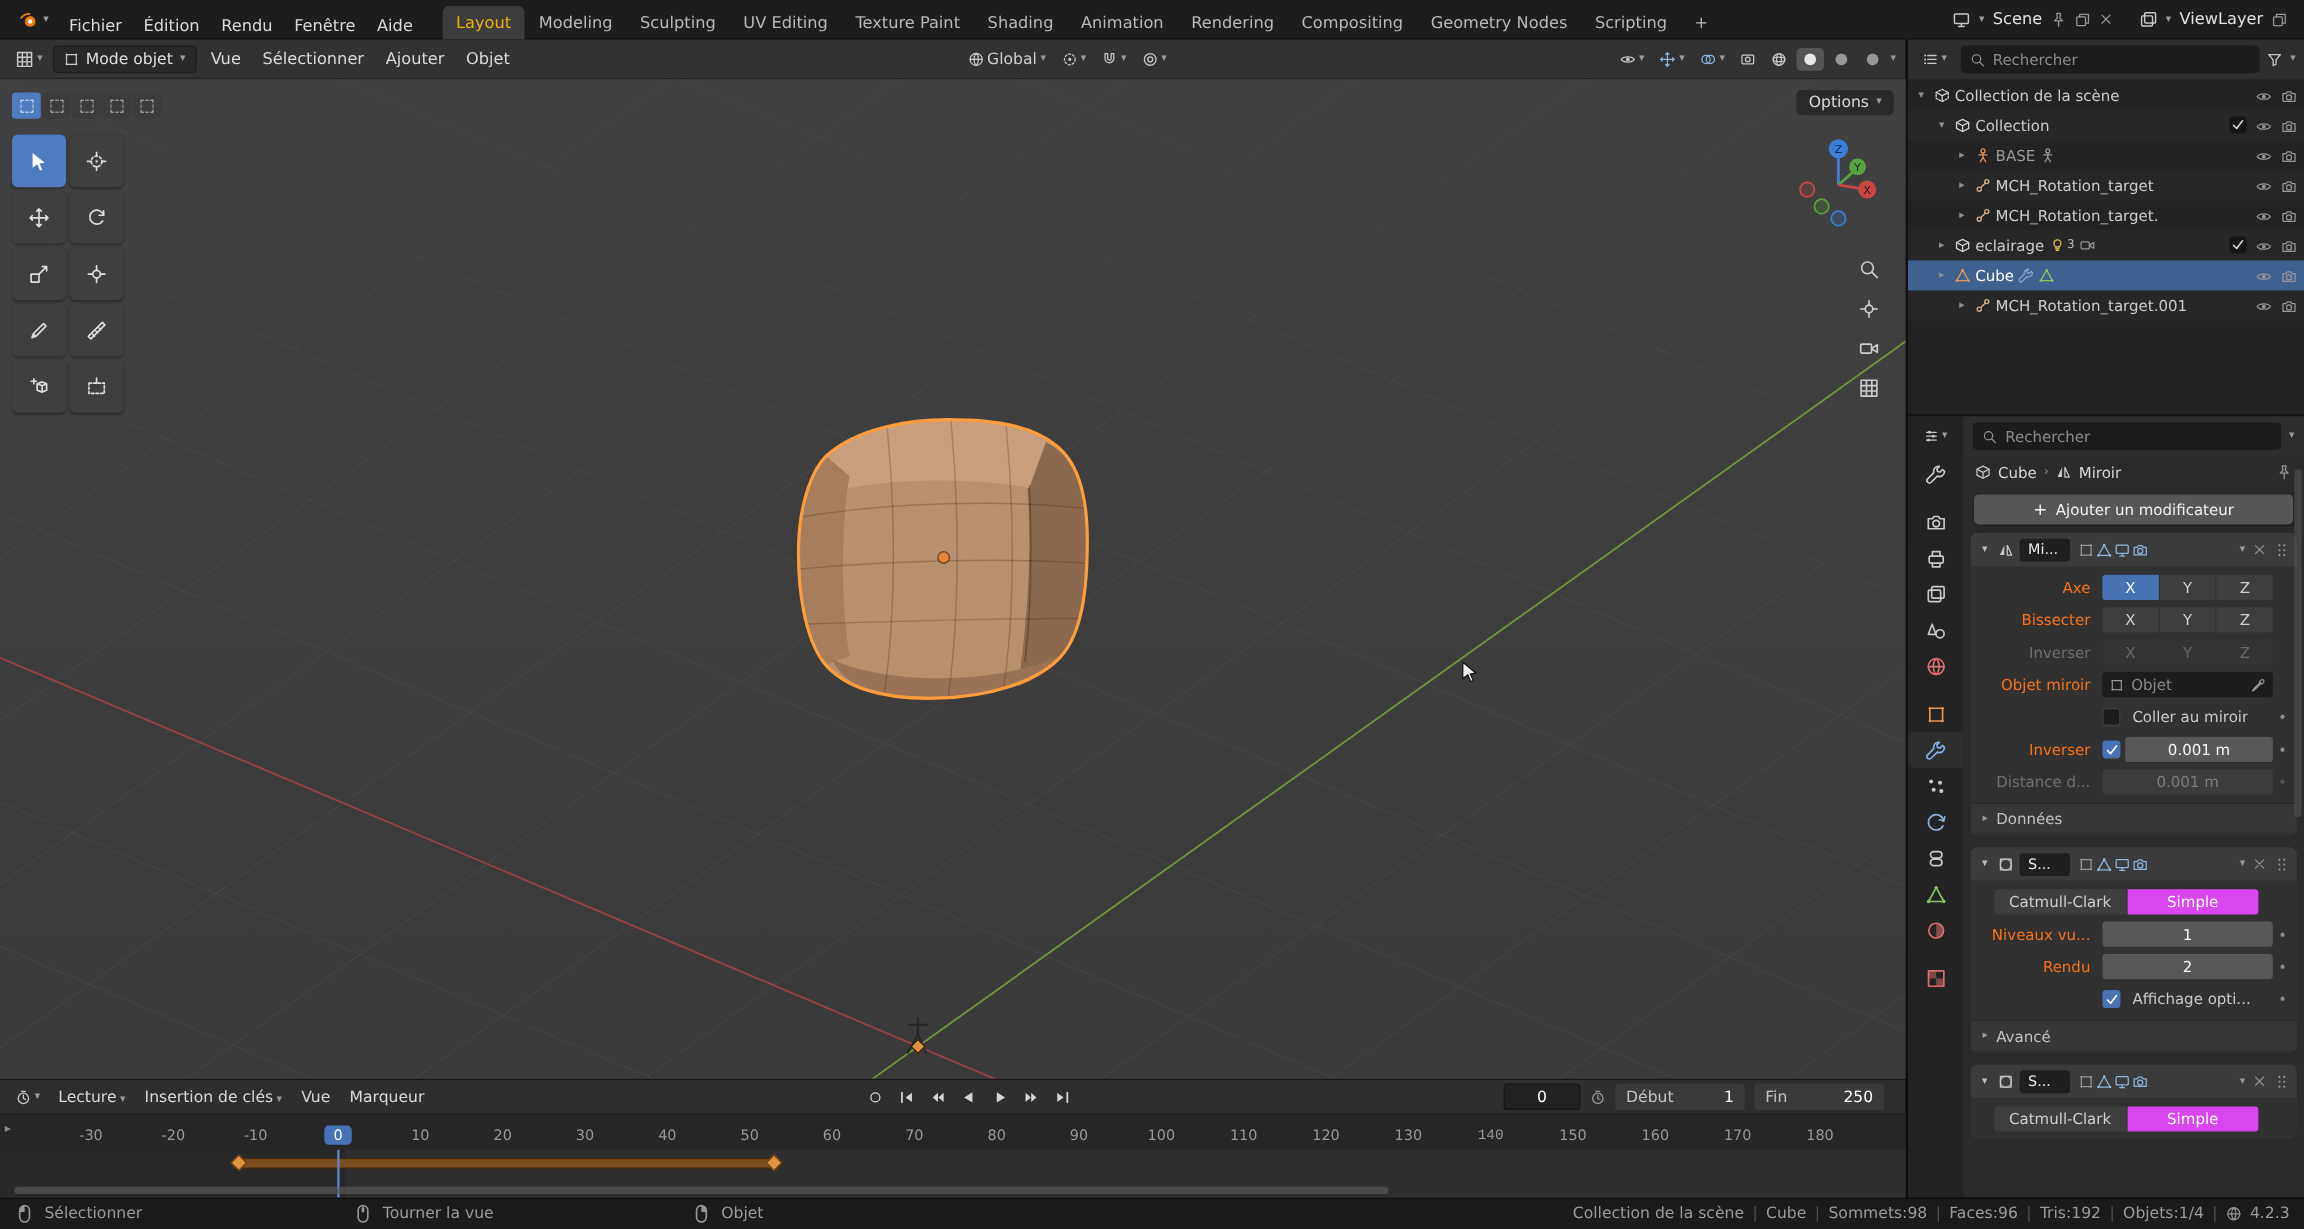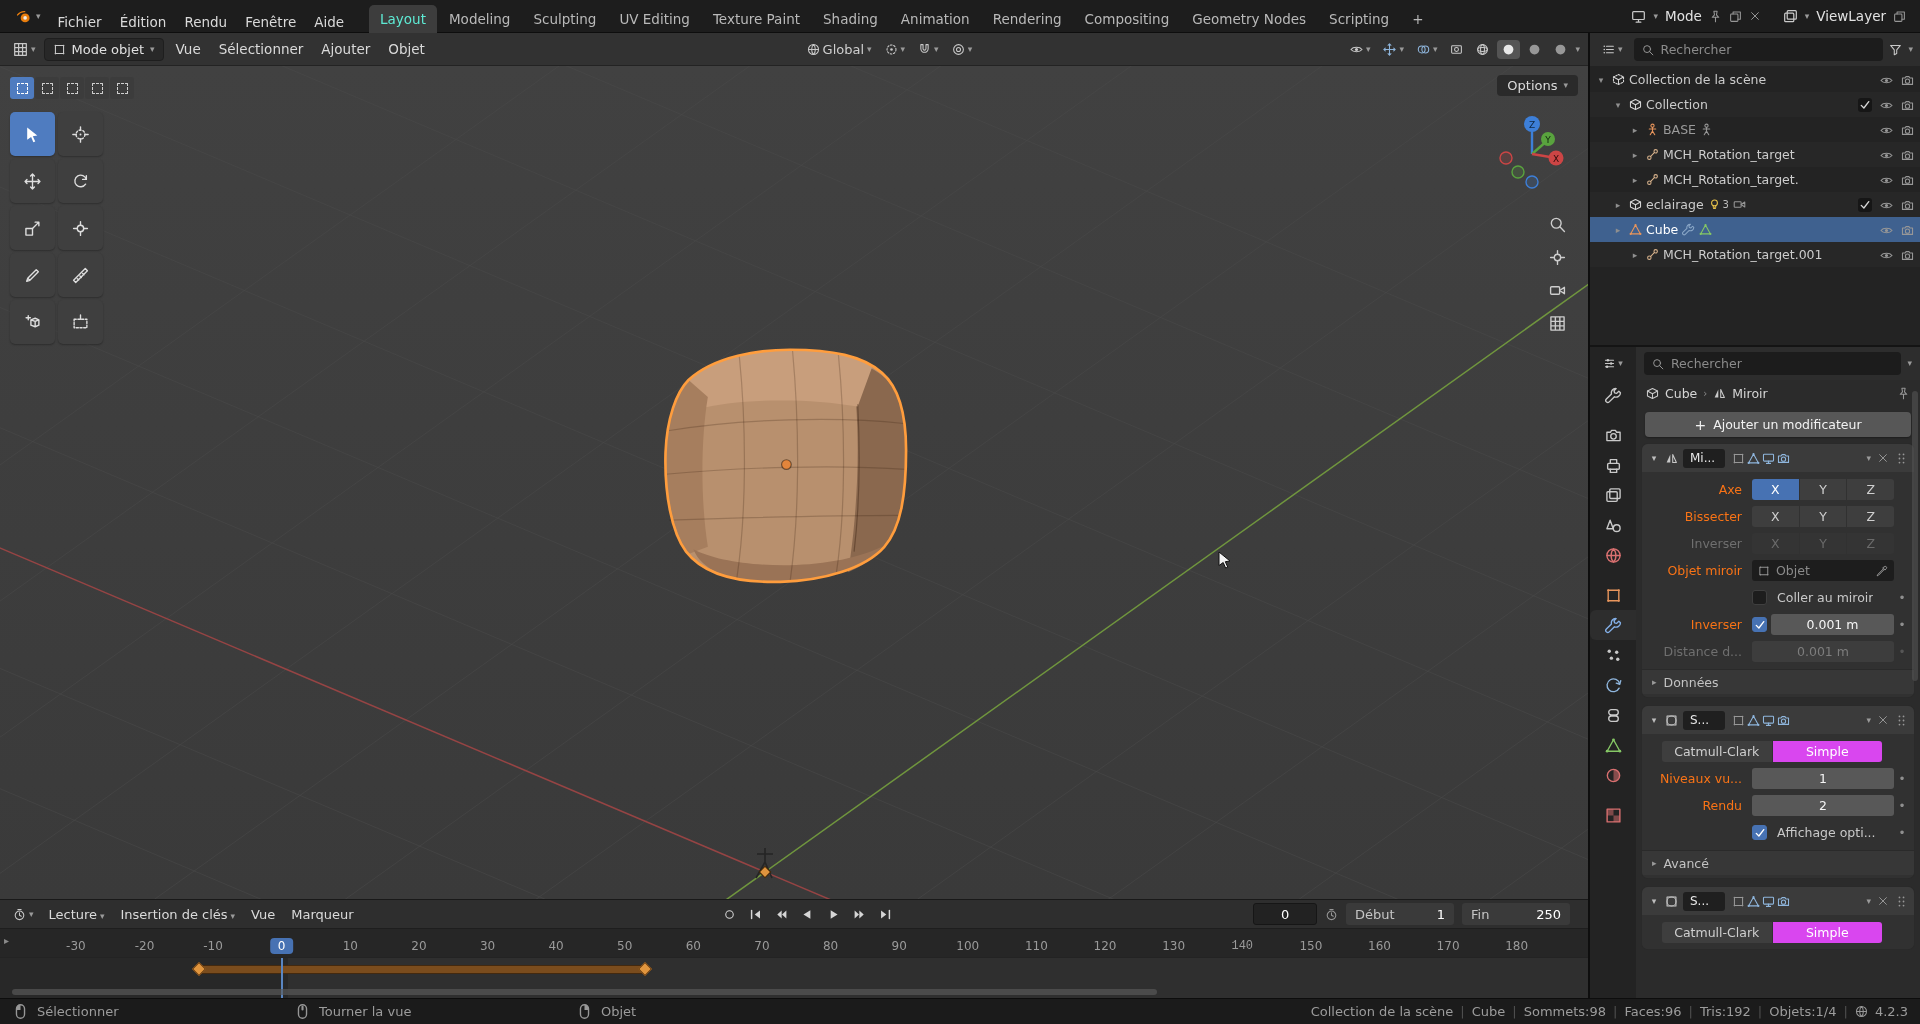--- a/index.html
+++ b/index.html
@@ -15,21 +15,21 @@
   .c-green{color:#85c765}.c-blue{color:#84b0e8}.c-lightblue{color:#8fb6dd}.c-red{color:#d97070}
   .c-yellow{color:#e5c04a}.c-white{color:#d6d6d6}.c-bluegray{color:#8aa7c7}
   .chev{font-size:9px;color:#9a9a9a;line-height:1}
 
   
   .topbar{height:33px;background:#1d1d1d;display:flex;align-items:center;padding:0 10px;gap:2px;border-bottom:1px solid #0e0e0e;flex:none}
   .logo{display:flex;align-items:center;gap:3px;padding:0 6px}
   .menu-item{padding:4px 9px;border-radius:4px;color:#dadada;font-size:13.5px;white-space:nowrap}
   .tabs{display:flex;align-items:flex-end;margin-left:14px;gap:1px;height:33px}
   .tab{padding:6px 11px;font-size:13.5px;color:#b9b9b9;border-radius:5px 5px 0 0;white-space:nowrap}
-  .tab.on{background:#3d3d3d;color:#5eead4}
+  .tab.on{background:#3d3d3d;color:#eab308}
   .topbar-right{margin-left:auto;display:flex;align-items:center;gap:7px;padding-right:4px}
   .topbar-right .lbl{font-size:13.5px;color:#e2e2e2}
 
   
   .main{flex:1;display:flex;min-height:0}
   .left-col{width:1588px;flex:none;display:flex;flex-direction:column;min-width:0}
   .right-col{flex:1;display:flex;flex-direction:column;background:#1f1f1f;border-left:2px solid #0e0e0e;overflow:hidden}
 
   
   .vheader{height:33px;background:#323232;border-bottom:1px solid #232323;display:flex;align-items:center;padding:0 8px;gap:3px;flex:none}
@@ -421,21 +421,21 @@
         <div class="tab">Compositing</div>
         <div class="tab">Geometry Nodes</div>
         <div class="tab">Scripting</div>
         <div class="tab">+</div>
       </div>
     <div class="topbar-right">
       <svg class="ic c-light">
           <use href="#sy-screen"></use>
         </svg>
       <span class="chev">▾</span>
-      <span class="lbl">Mode</span>
+      <span class="lbl">Scene</span>
       <svg class="ic s13 c-dim">
           <use href="#sy-pin"></use>
         </svg>
       <svg class="ic s13 c-dim">
           <use href="#sy-copy"></use>
         </svg>
       <svg class="ic s12 c-dim">
           <use href="#sy-x"></use>
         </svg>
       <span style="width:8px"></span>

